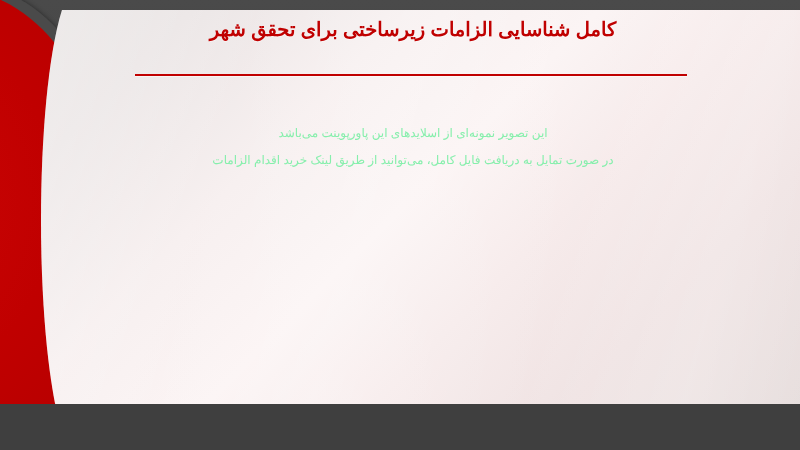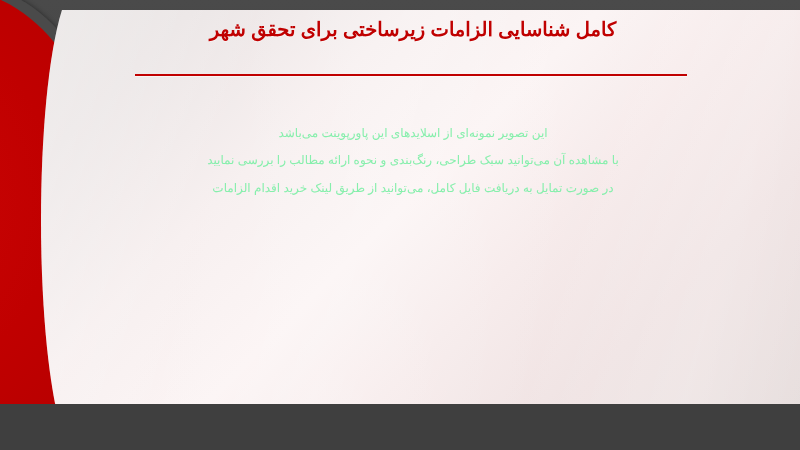--- a/index.html
+++ b/index.html
@@ -178,18 +178,17 @@
   <div class="content">
 
     <div class="title">
       <span class="title-line">کامل شناسایی الزامات زیرساختی برای تحقق شهر</span>
     </div>
 
     <div class="title-rule"></div>
 
     <div class="body">
       <span class="body-line">این تصویر نمونه‌ای از اسلایدهای این پاورپوینت می‌باشد</span>
-      <span class="body-line">با مشاهده آن می‌توانید سبک طراحی، رنگ‌بندی و نحوه ارائه مطالب را بررسی نمایید</span>
       <span class="body-line">در صورت تمایل به دریافت فایل کامل، می‌توانید از طریق لینک خرید اقدام الزامات</span>
     </div>
 
   </div>
 </div>
 
 </body></html>

